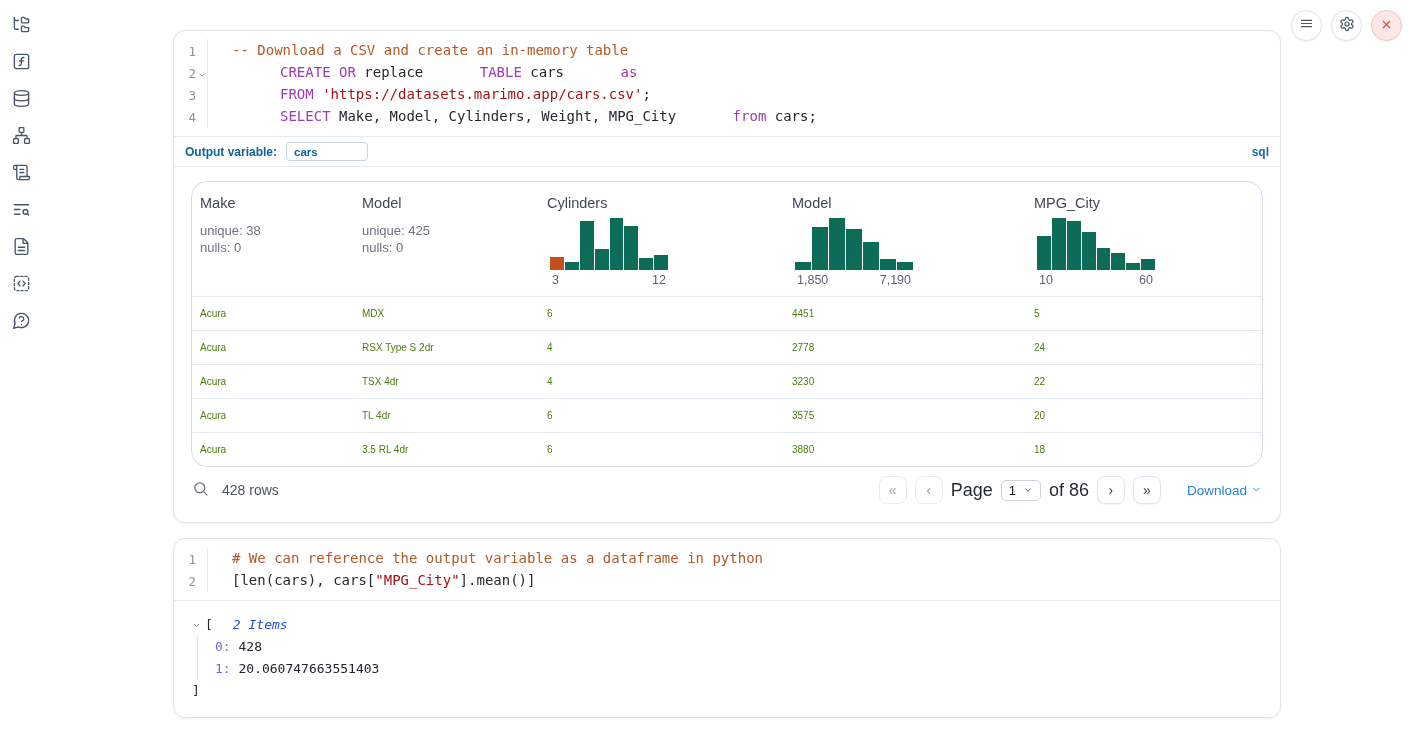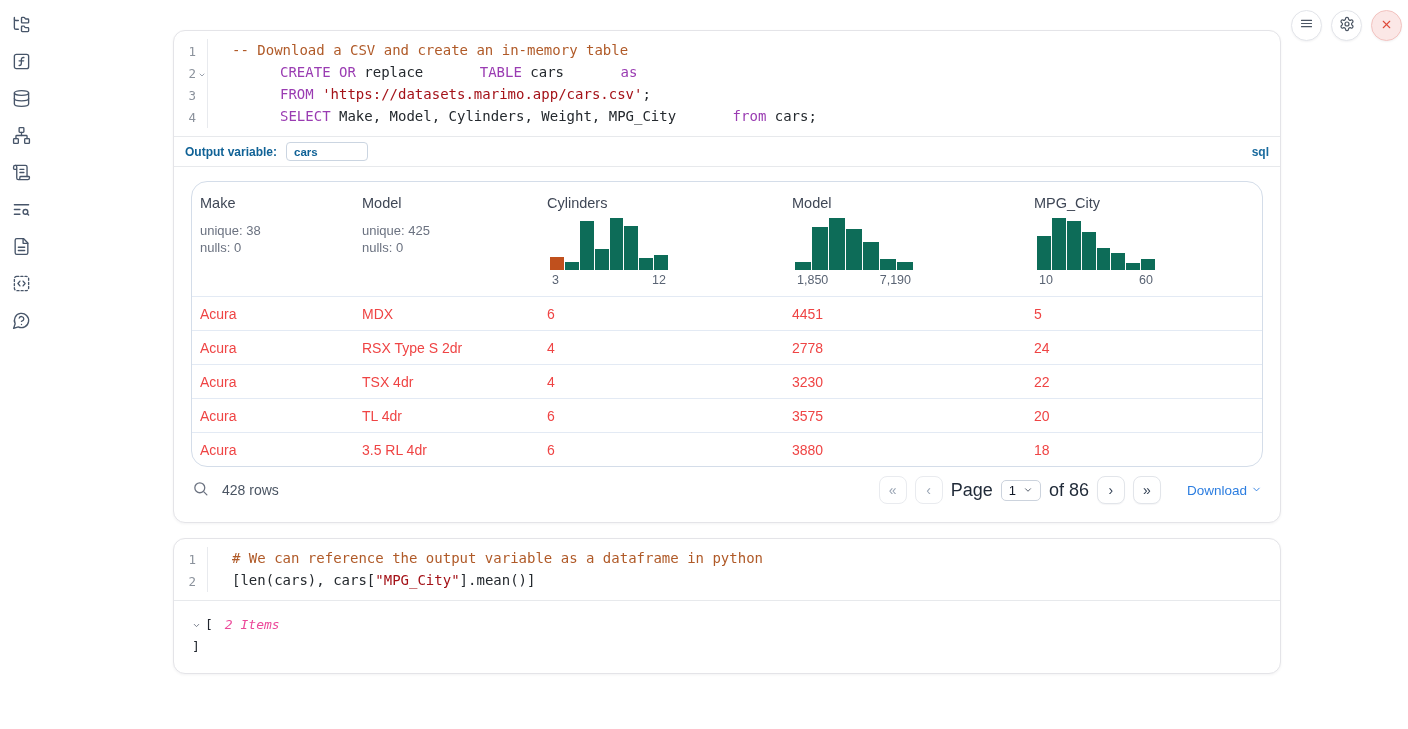--- a/index.html
+++ b/index.html
@@ -47,21 +47,21 @@
   .table-box{border:1px solid #d4dde9;border-radius:16px;overflow:hidden;}
   .tgrid{display:grid;grid-template-columns:162px 185px 245px 242px 1fr;}
   .th{padding:13px 8px 9px;}
   .th-name{font-size:14.5px;color:#3f4756;}
   .th-stats{margin-top:11px;font-size:13px;color:#6b7280;line-height:17px;}
   .hist-wrap{margin-top:7px;margin-left:3px;width:118px;}
   .hist{display:flex;align-items:flex-end;gap:1px;height:52px;}
   .hist-bar{flex:1;}
   .hist-axis{display:flex;justify-content:space-between;font-size:12.5px;color:#5a6474;margin-top:3px;padding:0 2px;}
   .trow{border-top:1px solid #e3eaf4;height:33px;align-items:center;cursor:default;}
-  .td{padding:0 8px;font-size:14px;color:#ef4444;overflow:hidden;white-space:nowrap;}
+  .td{padding:0 8px;font-size:10px;color:#4d7c0f;overflow:hidden;white-space:nowrap;}
 
   
   .tfooter{display:flex;align-items:center;height:44px;margin-top:1px;padding:0 1px;}
   .search-btn{display:flex;align-items:center;cursor:pointer;}
   .search-btn svg{stroke:#6b7280;fill:none;stroke-width:1.8;stroke-linecap:round;}
   .rowcount{margin-left:13px;font-size:14px;color:#4b5563;}
   .pager{margin-left:auto;display:flex;align-items:center;gap:8px;}
   .pg-btn{width:26px;height:26px;border:1px solid #e2e5ea;border-radius:8px;background:#fff;display:flex;align-items:center;justify-content:center;font-size:14px;color:#334155;box-shadow:0 1px 1px rgba(15,23,42,.04);cursor:pointer;line-height:1;}
   .pg-btn.disabled{color:#9aa5b4;border-color:#e9ebef;box-shadow:none;}
   .pg-text{font-size:18px;color:#1f2937;}
@@ -69,21 +69,21 @@
   .page-select svg{stroke:#374151;fill:none;stroke-width:2;stroke-linecap:round;stroke-linejoin:round;}
   .download-link{margin-left:18px;display:flex;align-items:center;gap:4px;color:#2b7de0;font-size:13.5px;cursor:pointer;}
   .download-link svg{stroke:#2b7de0;fill:none;stroke-width:2;stroke-linecap:round;stroke-linejoin:round;}
 
   
   .divider{border-top:1px solid #e7e9ec;}
   .tree{font-family:"DejaVu Sans Mono",monospace;font-size:13px;line-height:22px;padding:13px 18px 15px;color:#21262e;}
   .tree-head{display:flex;align-items:center;}
   .tree-chevron{display:flex;align-items:center;margin-right:4px;cursor:pointer;}
   .tree-chevron svg{stroke:#6b7280;fill:none;stroke-width:2.4;stroke-linecap:round;stroke-linejoin:round;}
-  .tree-dim{color:#ec4899;font-style:italic;margin-left:12px;}
+  .tree-dim{color:#1d4ed8;font-style:italic;margin-left:20px;}
   .tree-kids{border-left:1px solid #d9dce3;margin-left:5px;padding-left:17px;}
   .tree-key{color:#6c6cca;}
 </style>
 </head>
 <body>
 
 <div class="app">
 
   <nav class="sidebar">
     <div class="side-btn">
@@ -353,18 +353,22 @@
       <div class="tree">
         <div class="tree-head">
           <span class="tree-chevron">
               <svg width="9" height="9" viewBox="0 0 24 24">
                 <path d="m6 9 6 6 6-6"></path>
               </svg>
             </span>
           <span>[</span>
           <span class="tree-dim">2 Items</span>
         </div>
+        <div class="tree-kids">
+          <div><span class="tree-key">0:</span> <span>428</span></div>
+          <div><span class="tree-key">1:</span> <span>20.060747663551403</span></div>
+        </div>
         <div>]</div>
       </div>
     </section>
 
   </div>
 </div>
 
 </body></html>

